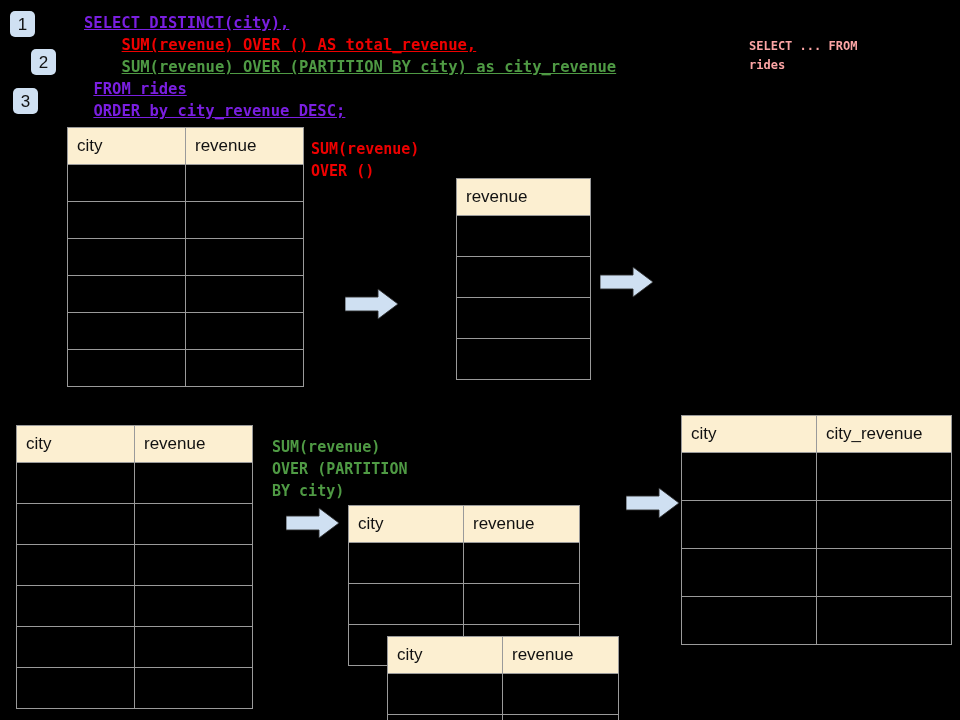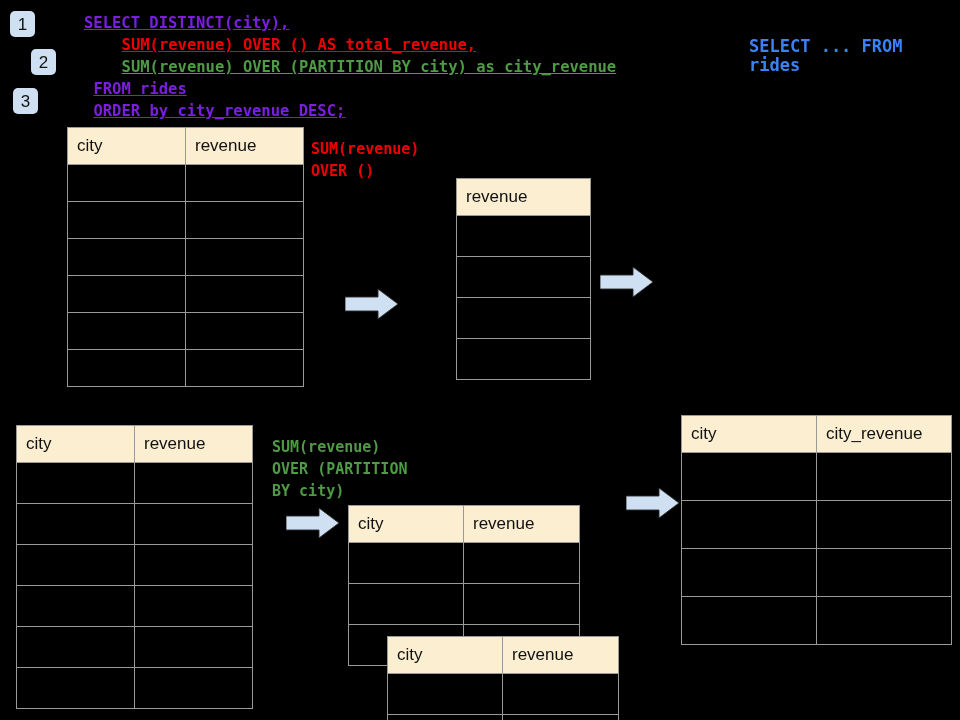--- a/index.html
+++ b/index.html
@@ -95,21 +95,21 @@
 
   <div id="badges-layer">
       <div class="badge" style="left: 10px; top: 11px; background: rgb(207, 224, 242);">1</div>
       <div class="badge" style="left: 31px; top: 49px; background: rgb(207, 224, 242);">2</div>
       <div class="badge" style="left: 13px; top: 88px; background: rgb(207, 224, 242);">3</div>
     </div>
 
   <div class="code" id="sql-code" style="left:84px; top:12px;"><div class="code-line" style="color: rgb(122, 31, 224); padding-left: 0px;">SELECT DISTINCT(city),</div><div class="code-line" style="color: rgb(238, 0, 0); padding-left: 37.6px;">SUM(revenue) OVER () AS total_revenue,</div><div class="code-line" style="color: rgb(79, 154, 68); padding-left: 37.6px;">SUM(revenue) OVER (PARTITION BY city) as city_revenue</div><div class="code-line" style="color: rgb(122, 31, 224); padding-left: 9.4px;">FROM rides</div><div class="code-line" style="color: rgb(122, 31, 224); padding-left: 9.4px;">ORDER by city_revenue DESC;</div></div>
 
   <div id="annotations-layer">
-      <div class="note" style="left: 749px; top: 37px; color: #3b82f6; font-size: 17px; line-height: 19px;">SELECT ... FROM
+      <div class="note" style="left: 749px; top: 37px; color: #fca5a5; font-size: 12px; line-height: 19px;">SELECT ... FROM
 rides</div>
       <div class="note" style="left: 311px; top: 138px; color: rgb(238, 0, 0); font-size: 15px; line-height: 22px;">SUM(revenue)
 OVER ()</div>
       <div class="note" style="left: 272px; top: 436px; color: rgb(79, 154, 68); font-size: 15px; line-height: 22px;">SUM(revenue)
 OVER (PARTITION
 BY city)</div>
     </div>
 
   <div id="tables-layer">
       <table class="tbl" style="left: 67px; top: 127px;">

